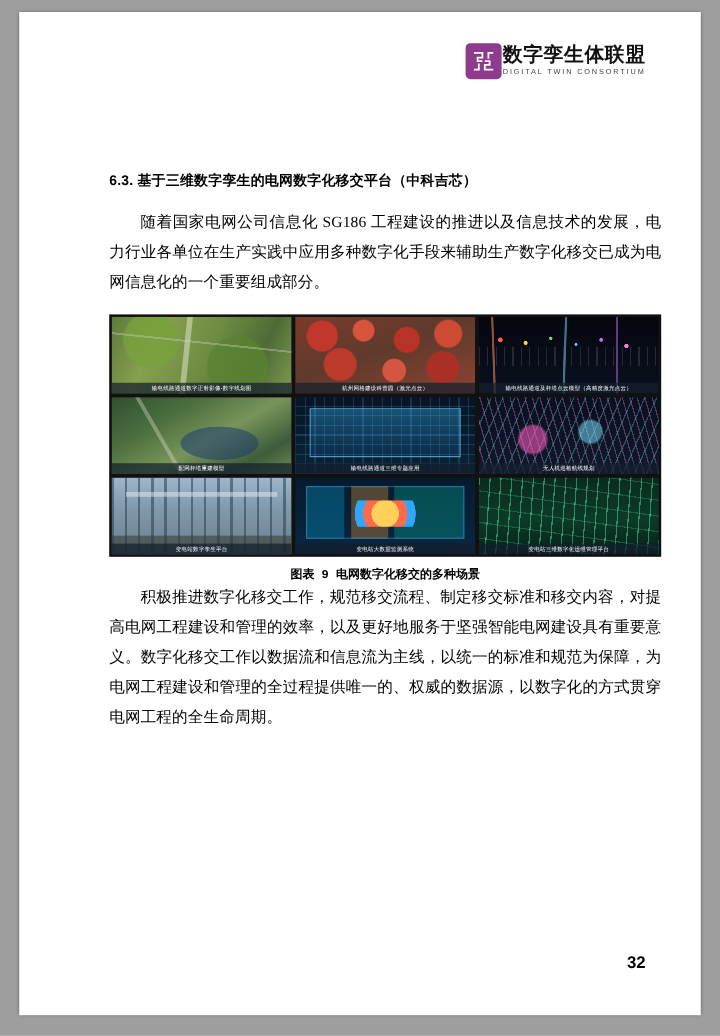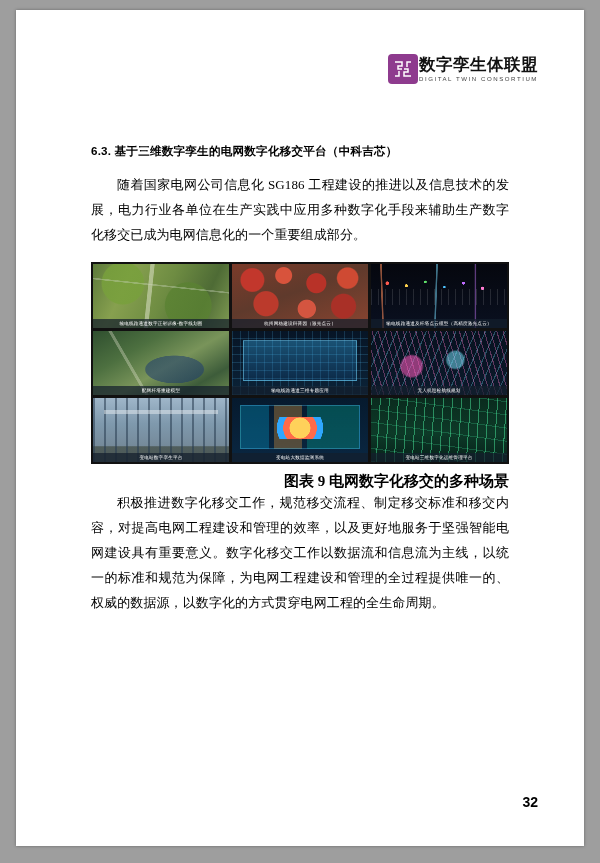--- a/index.html
+++ b/index.html
@@ -18,21 +18,21 @@
     width: 568px;
     height: 836px;
     margin: 10px auto 0 auto;
     background: #ffffff;
     box-shadow: 0 0 3px rgba(0,0,0,0.35);
     box-sizing: border-box;
   }
   
   .header {
     position: absolute;
-    top: 44px;
+    top: 26px;
     right: 46px;
     display: flex;
     align-items: center;
     gap: 1px;
     text-align: right;
   }
   .logo-mark {
     width: 30px;
     height: 30px;
     border-radius: 4px;
@@ -62,21 +62,21 @@
     font-size: 6.1px;
     color: #444444;
     letter-spacing: 1.55px;
     margin-top: 3px;
   }
   
   .content {
     position: absolute;
     left: 75px;
     top: 132px;
-    width: 418px;
+    width: 460px;
   }
   .section-title {
     font-family: "Liberation Sans", sans-serif;
     font-size: 11.6px;
     font-weight: bold;
     color: #000000;
     letter-spacing: 0.2px;
     margin: 0 0 14px 0;
     line-height: 1.5;
   }
@@ -117,25 +117,25 @@
     color: #ffffff;
     text-align: center;
     background: rgba(20,30,45,0.72);
     padding: 1.6px 1px;
     line-height: 1.25;
     letter-spacing: 0.2px;
     white-space: nowrap;
     overflow: hidden;
   }
   .fig-caption {
-    font-family: Liberation Serif, serif;
-    font-size: 15px;
+    font-family: Liberation Mono, monospace;
+    font-size: 10px;
     font-weight: bold;
     color: #000;
-    text-align: right;
+    text-align: center;
     margin-top: 8px;
   }
   
   .art-aerial-green {
     width: 100%; height: 100%;
     background:
       radial-gradient(circle at 22% 30%, rgba(120,160,60,0.85) 0 18%, transparent 19%),
       radial-gradient(circle at 70% 65%, rgba(90,130,50,0.8) 0 22%, transparent 23%),
       linear-gradient(115deg, #5c7a3a 0%, #87a04f 25%, #6e8c42 52%, #4e6b35 78%, #7f9a52 100%);
   }

